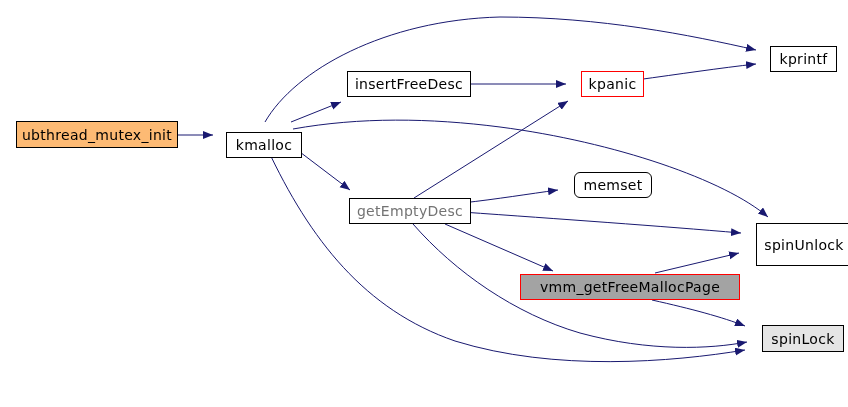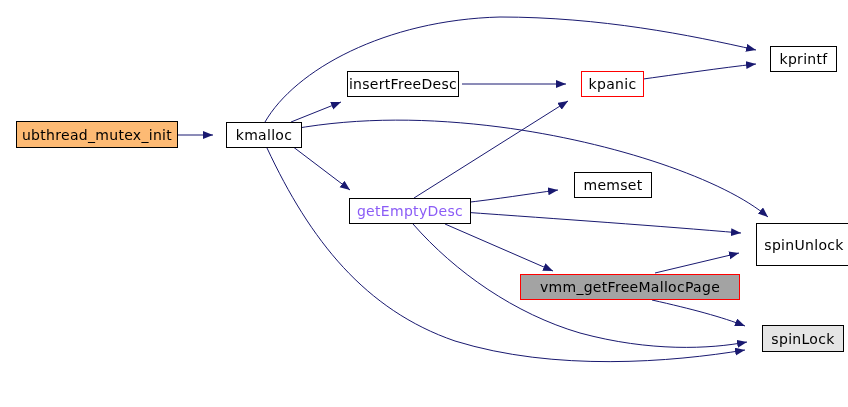--- a/index.html
+++ b/index.html
@@ -65,36 +65,36 @@
         <path class="edge" d="M445,224 L553,271" stroke="#191970" marker-end="url(#arrowhead)" data-interactable="false"></path>
         <path class="edge" d="M413,224 C455,272 515,314 580,333 C650,352 710,349 747,342" stroke="#191970" marker-end="url(#arrowhead)" data-interactable="false"></path>
         <path class="edge" d="M655,273 L739,253" stroke="#191970" marker-end="url(#arrowhead)" data-interactable="false"></path>
         <path class="edge" d="M652,300 C692,309 722,317 745,326" stroke="#191970" marker-end="url(#arrowhead)" data-interactable="false"></path>
       </g>
   </svg>
   <div id="node-layer" data-interactable="false">
       <div class="node" data-interactable="false" style="left: 7px; top: 121px; width: 162px; height: 27px; background: #fdba74; border-color: rgb(0, 0, 0); color: rgb(0, 0, 0);">
         <span data-interactable="false">ubthread_mutex_init</span>
       </div>
-      <div class="node" data-interactable="true" style="left: 217px; top: 122px; width: 76px; height: 26px; background: rgb(255, 255, 255); border-color: rgb(0, 0, 0); color: rgb(0, 0, 0);">
+      <div class="node" data-interactable="true" style="left: 217px; top: 132px; width: 76px; height: 26px; background: rgb(255, 255, 255); border-color: rgb(0, 0, 0); color: rgb(0, 0, 0);">
         <span data-interactable="false">kmalloc</span>
       </div>
-      <div class="node" data-interactable="true" style="left: 338px; top: 71px; width: 112px; height: 26px; background: rgb(255, 255, 255); border-color: rgb(0, 0, 0); color: rgb(0, 0, 0);">
+      <div class="node" data-interactable="true" style="left: 338px; top: 71px; width: 124px; height: 26px; background: rgb(255, 255, 255); border-color: rgb(0, 0, 0); color: rgb(0, 0, 0);">
         <span data-interactable="false">insertFreeDesc</span>
       </div>
       <div class="node" data-interactable="true" style="left: 572px; top: 71px; width: 63px; height: 26px; background: rgb(255, 255, 255); border-color: rgb(255, 0, 0); color: rgb(0, 0, 0);">
         <span data-interactable="false">kpanic</span>
       </div>
       <div class="node" data-interactable="true" style="left: 761px; top: 46px; width: 67px; height: 26px; background: rgb(255, 255, 255); border-color: rgb(0, 0, 0); color: rgb(0, 0, 0);">
         <span data-interactable="false">kprintf</span>
       </div>
-      <div class="node" data-interactable="true" style="left: 340px; top: 198px; width: 122px; height: 26px; background: rgb(255, 255, 255); border-color: rgb(0, 0, 0); color: #8b5cf6;">
+      <div class="node" data-interactable="true" style="left: 340px; top: 198px; width: 122px; height: 26px; background: rgb(255, 255, 255); border-color: rgb(0, 0, 0); color: #737373;">
         <span data-interactable="false">getEmptyDesc</span>
       </div>
-      <div class="node" data-interactable="true" style="left: 565px; top: 172px; width: 78px; height: 26px; background: rgb(255, 255, 255); border-color: rgb(0, 0, 0); color: rgb(0, 0, 0);">
+      <div class="node" data-interactable="true" style="left: 565px; top: 172px; width: 78px; height: 26px; background: rgb(255, 255, 255); border-color: rgb(0, 0, 0); color: rgb(0, 0, 0); border-radius: 6px;">
         <span data-interactable="false">memset</span>
       </div>
       <div class="node" data-interactable="true" style="left: 747px; top: 223px; width: 96px; height: 43px; background: rgb(255, 255, 255); border-color: rgb(0, 0, 0); color: rgb(0, 0, 0);">
         <span data-interactable="false">spinUnlock</span>
       </div>
       <div class="node" data-interactable="true" style="left: 511px; top: 274px; width: 220px; height: 26px; background: #a3a3a3; border-color: rgb(255, 0, 0); color: rgb(0, 0, 0);">
         <span data-interactable="false">vmm_getFreeMallocPage</span>
       </div>
       <div class="node" data-interactable="true" style="left: 753px; top: 325px; width: 82px; height: 27px; background: #e5e5e5; border-color: rgb(0, 0, 0); color: rgb(0, 0, 0);">
         <span data-interactable="false">spinLock</span>

